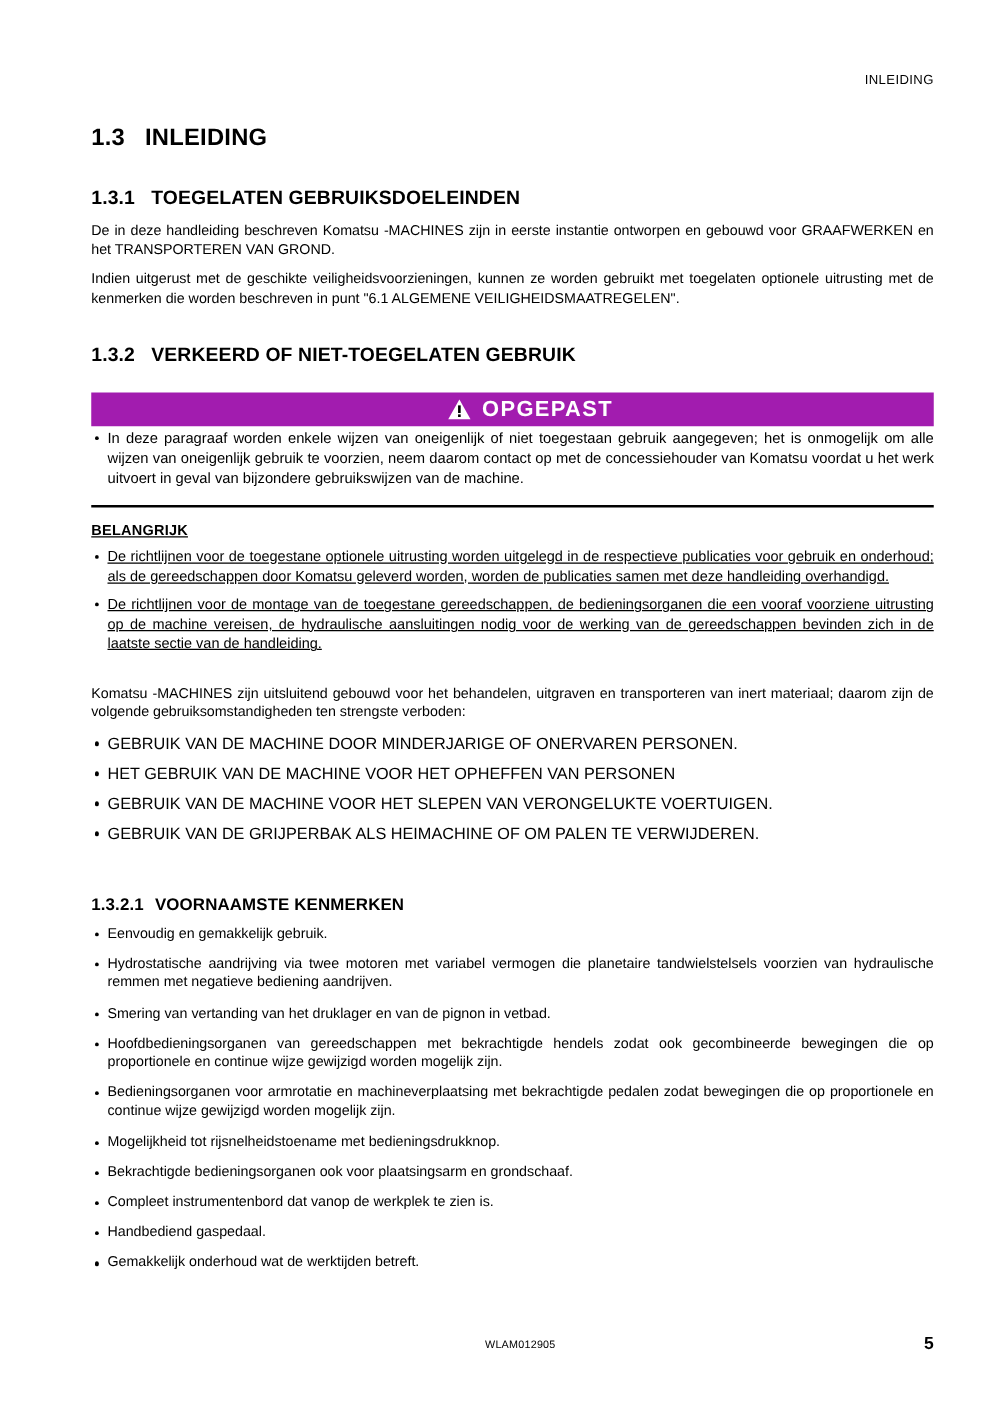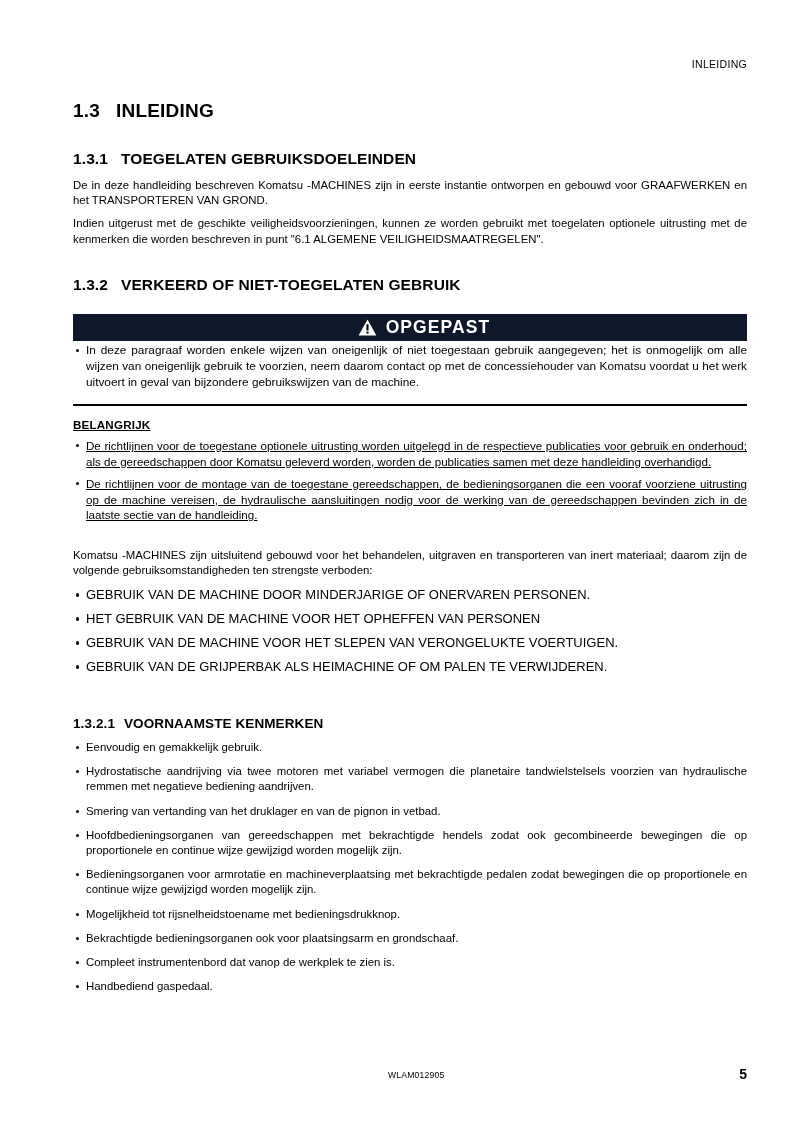--- a/index.html
+++ b/index.html
@@ -63,21 +63,21 @@
   .para {
     font-size: 11.4px;
     line-height: 15.2px;
     text-align: justify;
     margin: 0;
   }
   .para + .para { margin-top: 8px; }
 
   
   .warn-bar {
-    background: #0f172a;
+    background: #a21caf;
     color: #ffffff;
     height: 27px;
     display: flex;
     align-items: center;
     justify-content: center;
     gap: 9px;
     padding-left: 28px;
   }
   .warn-bar .label {
     font-size: 17.5px;
@@ -259,19 +259,20 @@
     <ul class="bullets feat-list" style="margin-top:4px;">
       <li>Eenvoudig en gemakkelijk gebruik.</li>
       <li>Hydrostatische aandrijving via twee motoren met variabel vermogen die planetaire tandwielstelsels voorzien van hydraulische remmen met negatieve bediening aandrijven.</li>
       <li>Smering van vertanding van het druklager en van de pignon in vetbad.</li>
       <li>Hoofdbedieningsorganen van gereedschappen met bekrachtigde hendels zodat ook gecombineerde bewegingen die op proportionele en continue wijze gewijzigd worden mogelijk zijn.</li>
       <li>Bedieningsorganen voor armrotatie en machineverplaatsing met bekrachtigde pedalen zodat bewegingen die op proportionele en continue wijze gewijzigd worden mogelijk zijn.</li>
       <li>Mogelijkheid tot rijsnelheidstoename met bedieningsdrukknop.</li>
       <li>Bekrachtigde bedieningsorganen ook voor plaatsingsarm en grondschaaf.</li>
       <li>Compleet instrumentenbord dat vanop de werkplek te zien is.</li>
       <li>Handbediend gaspedaal.</li>
+      <li>Gemakkelijk onderhoud wat de werktijden betreft.</li>
     </ul>
   </div>
 
   <div class="footer-code">WLAM012905</div>
   <div class="footer-page">5</div>
 
 </div>
 
 </body></html>

